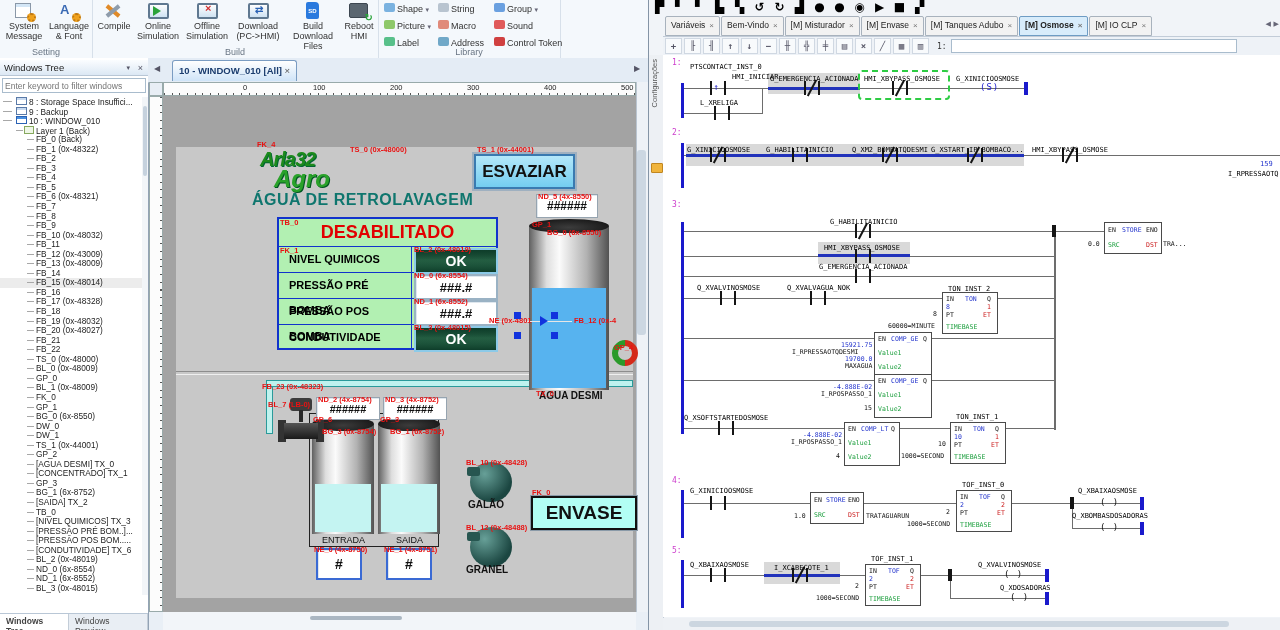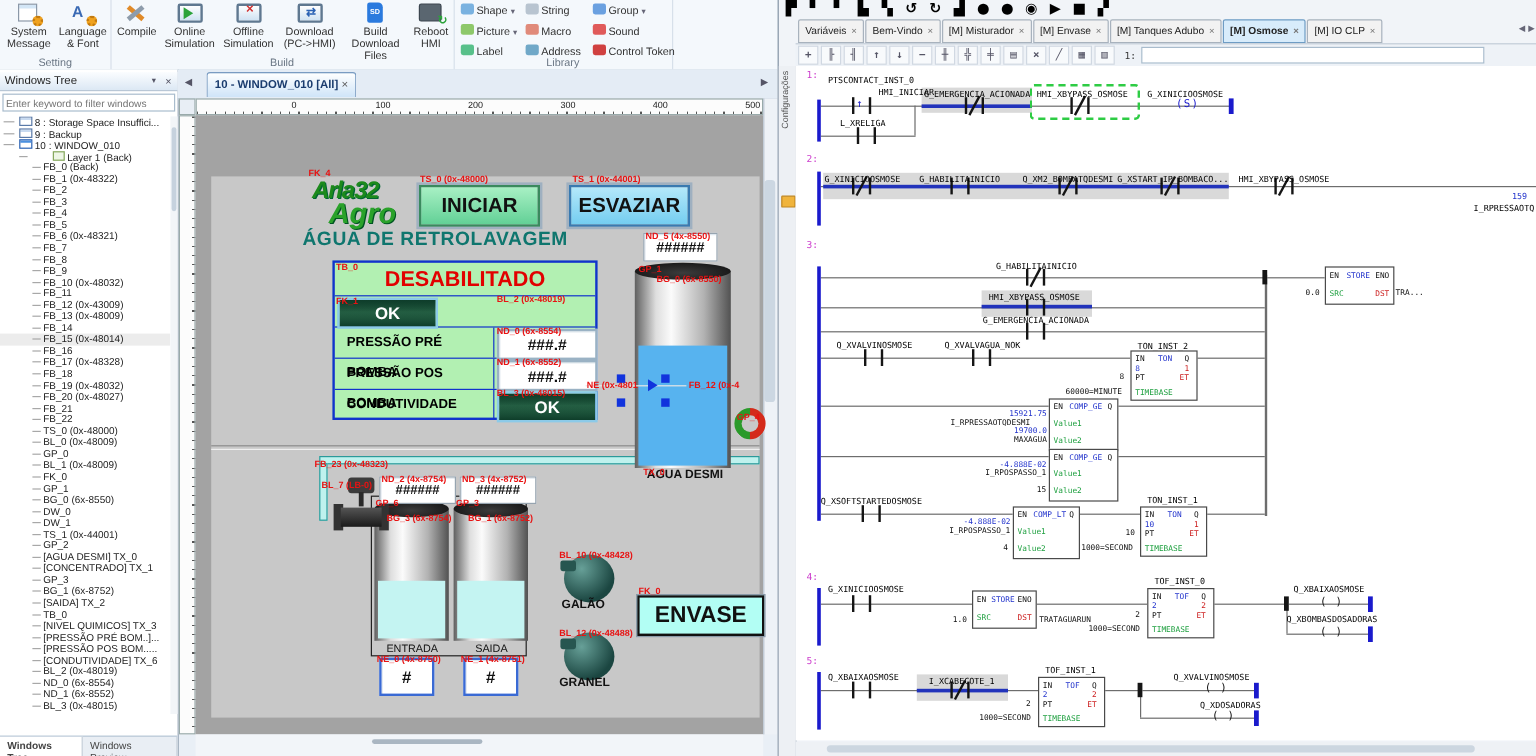--- a/index.html
+++ b/index.html
@@ -29,21 +29,21 @@
 .ddar{color:#667;font-size:7px}
 
 #wtp{position:absolute;left:0;top:58px;width:148px;height:572px;background:#fff;border-right:1px solid #93a3b5}
 #wtp-head{position:absolute;left:0;top:2px;width:148px;height:16px;background:linear-gradient(#fbfdff,#dce8f4);border-bottom:1px solid #b9c7d6;font-size:9.5px;color:#222;line-height:16px;padding-left:4px;box-sizing:border-box}
 #wtp-filter{position:absolute;left:2px;top:20px;width:138px;height:13px;border:1px solid #a9bccd;font-size:8.5px;color:#9aa6b2;padding:0 2px;font-family:"Liberation Sans",sans-serif}
 #tree-list{position:absolute;left:0;top:39px;width:142px;height:498px;overflow:hidden}
 .trow{height:9.55px;line-height:9.5px;font-size:8.3px;color:#222;white-space:nowrap;position:relative;padding-left:36px}
 .trow::before{content:"";position:absolute;left:27px;top:4px;width:7px;height:1px;background:#a8a8a8}
 .trow.win{padding-left:16px}
 .trow.win::before{left:3px;width:9px}
-.trow.layer{padding-left:44px}
+.trow.layer{padding-left:24px}
 .trow.layer::before{left:16px;width:7px}
 .tico{display:none}
 .trow.win .tico{display:inline-block;width:9px;height:6px;background:#fff;border:1px solid #5a7aa8;margin-right:2px;box-shadow:inset 0 2px 0 #c8daf0}
 .trow.winb .tico{box-shadow:inset 0 2px 0 #4a90e0;border-color:#2a62b4}
 .trow.layer .tico{display:inline-block;width:8px;height:6px;background:#eef6e6;border:1px solid #86a85e;margin-right:2px}
 .trow.selected{background:#ececec}
 #wtp-sb{position:absolute;right:0;top:39px;width:6px;height:498px;background:#f2f5f8}
 #wtp-sbt{position:absolute;right:1px;top:48px;width:4px;height:70px;background:#c6d2de;border-radius:2px}
 #wtp-tabs{position:absolute;left:0;bottom:0;width:148px;height:16px;background:#e9eef4;border-top:1px solid #b9c7d6;display:flex}
 .wtab{font-size:8.5px;color:#444;padding:2px 6px;border-right:1px solid #c3cdd8}
@@ -335,29 +335,29 @@
   <div id="work">
     <div id="screen" style="left:13px;top:51px"></div>
   </div>
 
   <div class="tag" style="left:257px;top:141px">FK_4</div>
   <div class="abs" style="left:260px;top:148px;width:92px;height:60px">
     <div style="font:bold italic 20px 'Liberation Sans';color:#1c8a1c;text-shadow:1px 1px 0 #063;letter-spacing:-1px">Arla32</div>
     <div style="font:bold italic 24px 'Liberation Sans';color:#2aa22a;text-shadow:1px 1px 0 #052;margin:-6px 0 0 14px">Agro</div>
   </div>
   <div class="tag" style="left:350px;top:146px">TS_0 (0x-48000)</div>
-  <div class="hmibtn" style="left:349px;top:154px;width:97px;height:31px;font-size:17px;background:linear-gradient(#a8f0c4,#62d096);border:2px solid #3a8a5e;outline:2px solid #9fb0c0">INICIAR</div>
   <div class="tag" style="left:477px;top:146px">TS_1 (0x-44001)</div>
   <div class="hmibtn" style="left:474px;top:154px;width:97px;height:31px;font-size:17px;background:linear-gradient(#b4e8fa,#74cdf0);border:2px solid #3a7ab0;outline:2px solid #9fb0c0">ESVAZIAR</div>
 
   <div class="abs" style="left:252px;top:191px;font:bold 16px 'Liberation Sans';color:#0f766e;letter-spacing:0.5px;white-space:nowrap;z-index:20">ÁGUA DE RETROLAVAGEM</div>
 
   <div class="abs" style="left:277px;top:217px;width:221px;height:133px;background:#b2f0b2;border:2px solid #1133cc;box-sizing:border-box;z-index:10">
     <div style="height:27px;border-bottom:1px solid #1133cc;text-align:center;font:bold 18px/27px 'Liberation Sans';color:#e20000">DESABILITADO</div>
     <div style="height:25px;border-bottom:1px solid #1133cc;display:flex">
+      <div style="width:133px;border-right:1px solid #1133cc;font:bold 11px/25px 'Liberation Sans';padding-left:10px;box-sizing:border-box">NIVEL QUIMICOS</div>
       <div style="flex:1;position:relative">
           <div class="okbtn" style="position:absolute;left:2px;top:1px;width:80px;height:22px;font:bold 14px 'Liberation Sans'">OK</div>
         </div>
     </div>
     <div style="height:25px;border-bottom:1px solid #1133cc;display:flex">
       <div style="width:133px;border-right:1px solid #1133cc;font:bold 11px/25px 'Liberation Sans';padding-left:10px;box-sizing:border-box">PRESSÃO PRÉ BOMBA</div>
       <div style="flex:1;position:relative">
           <div class="numbox" style="left:2px;top:1px;width:80px;height:22px;font-size:13px;border:2px solid #9ab2c4">###.#</div>
         </div>
     </div>

